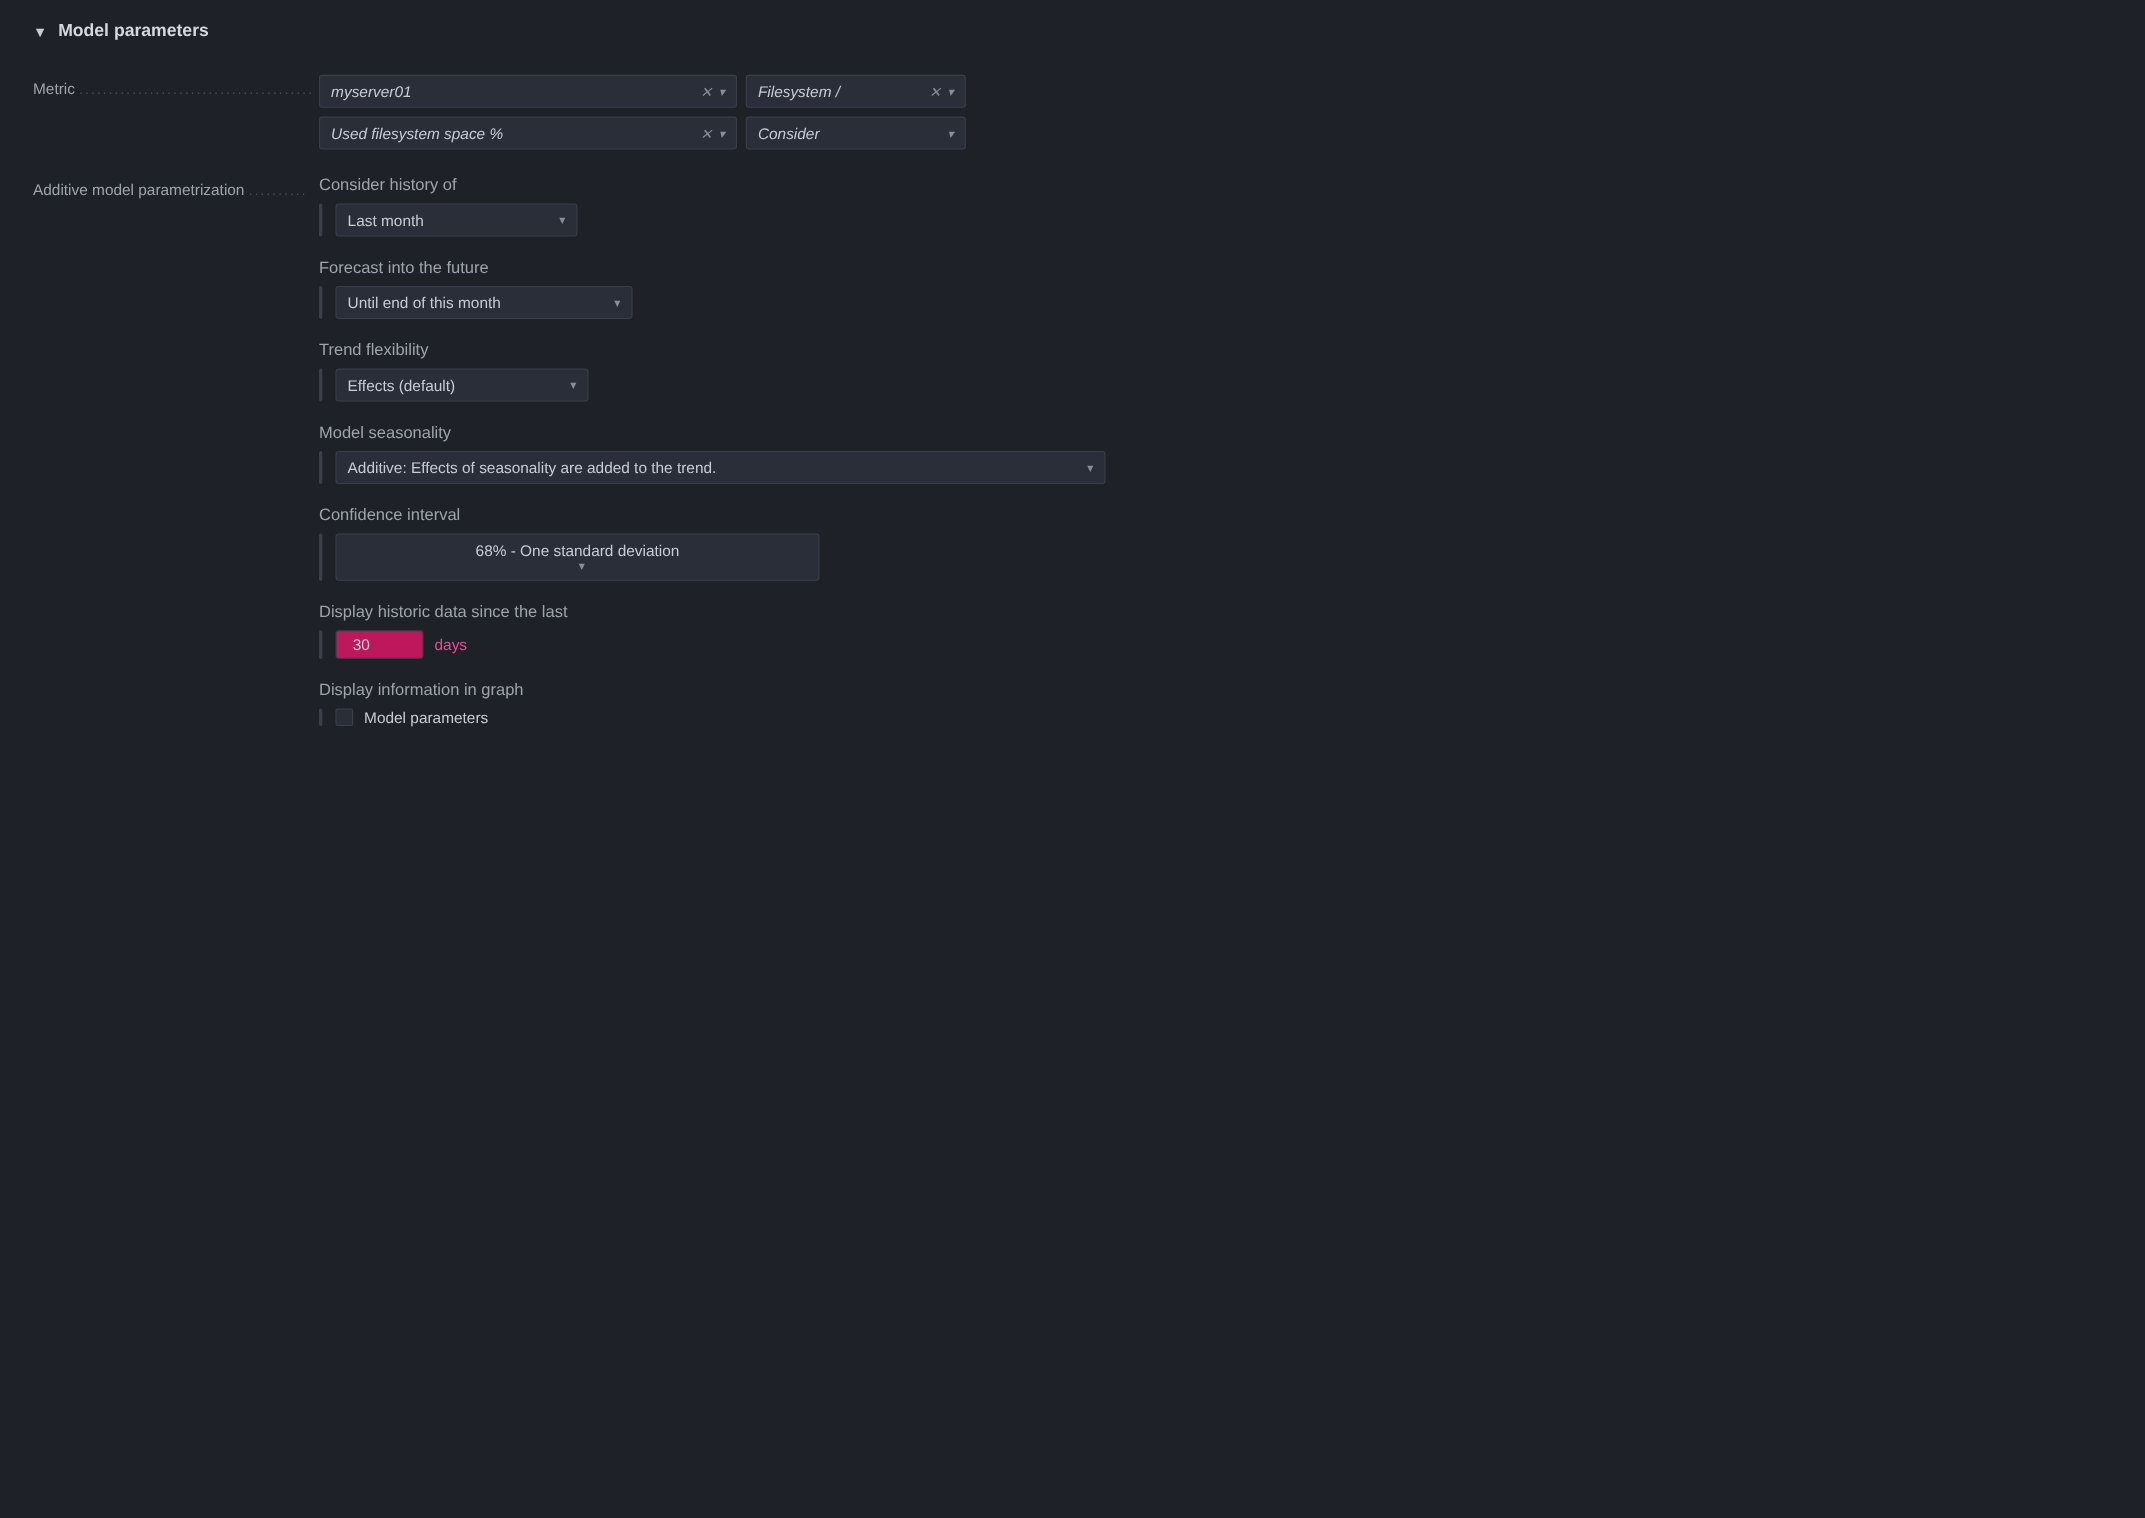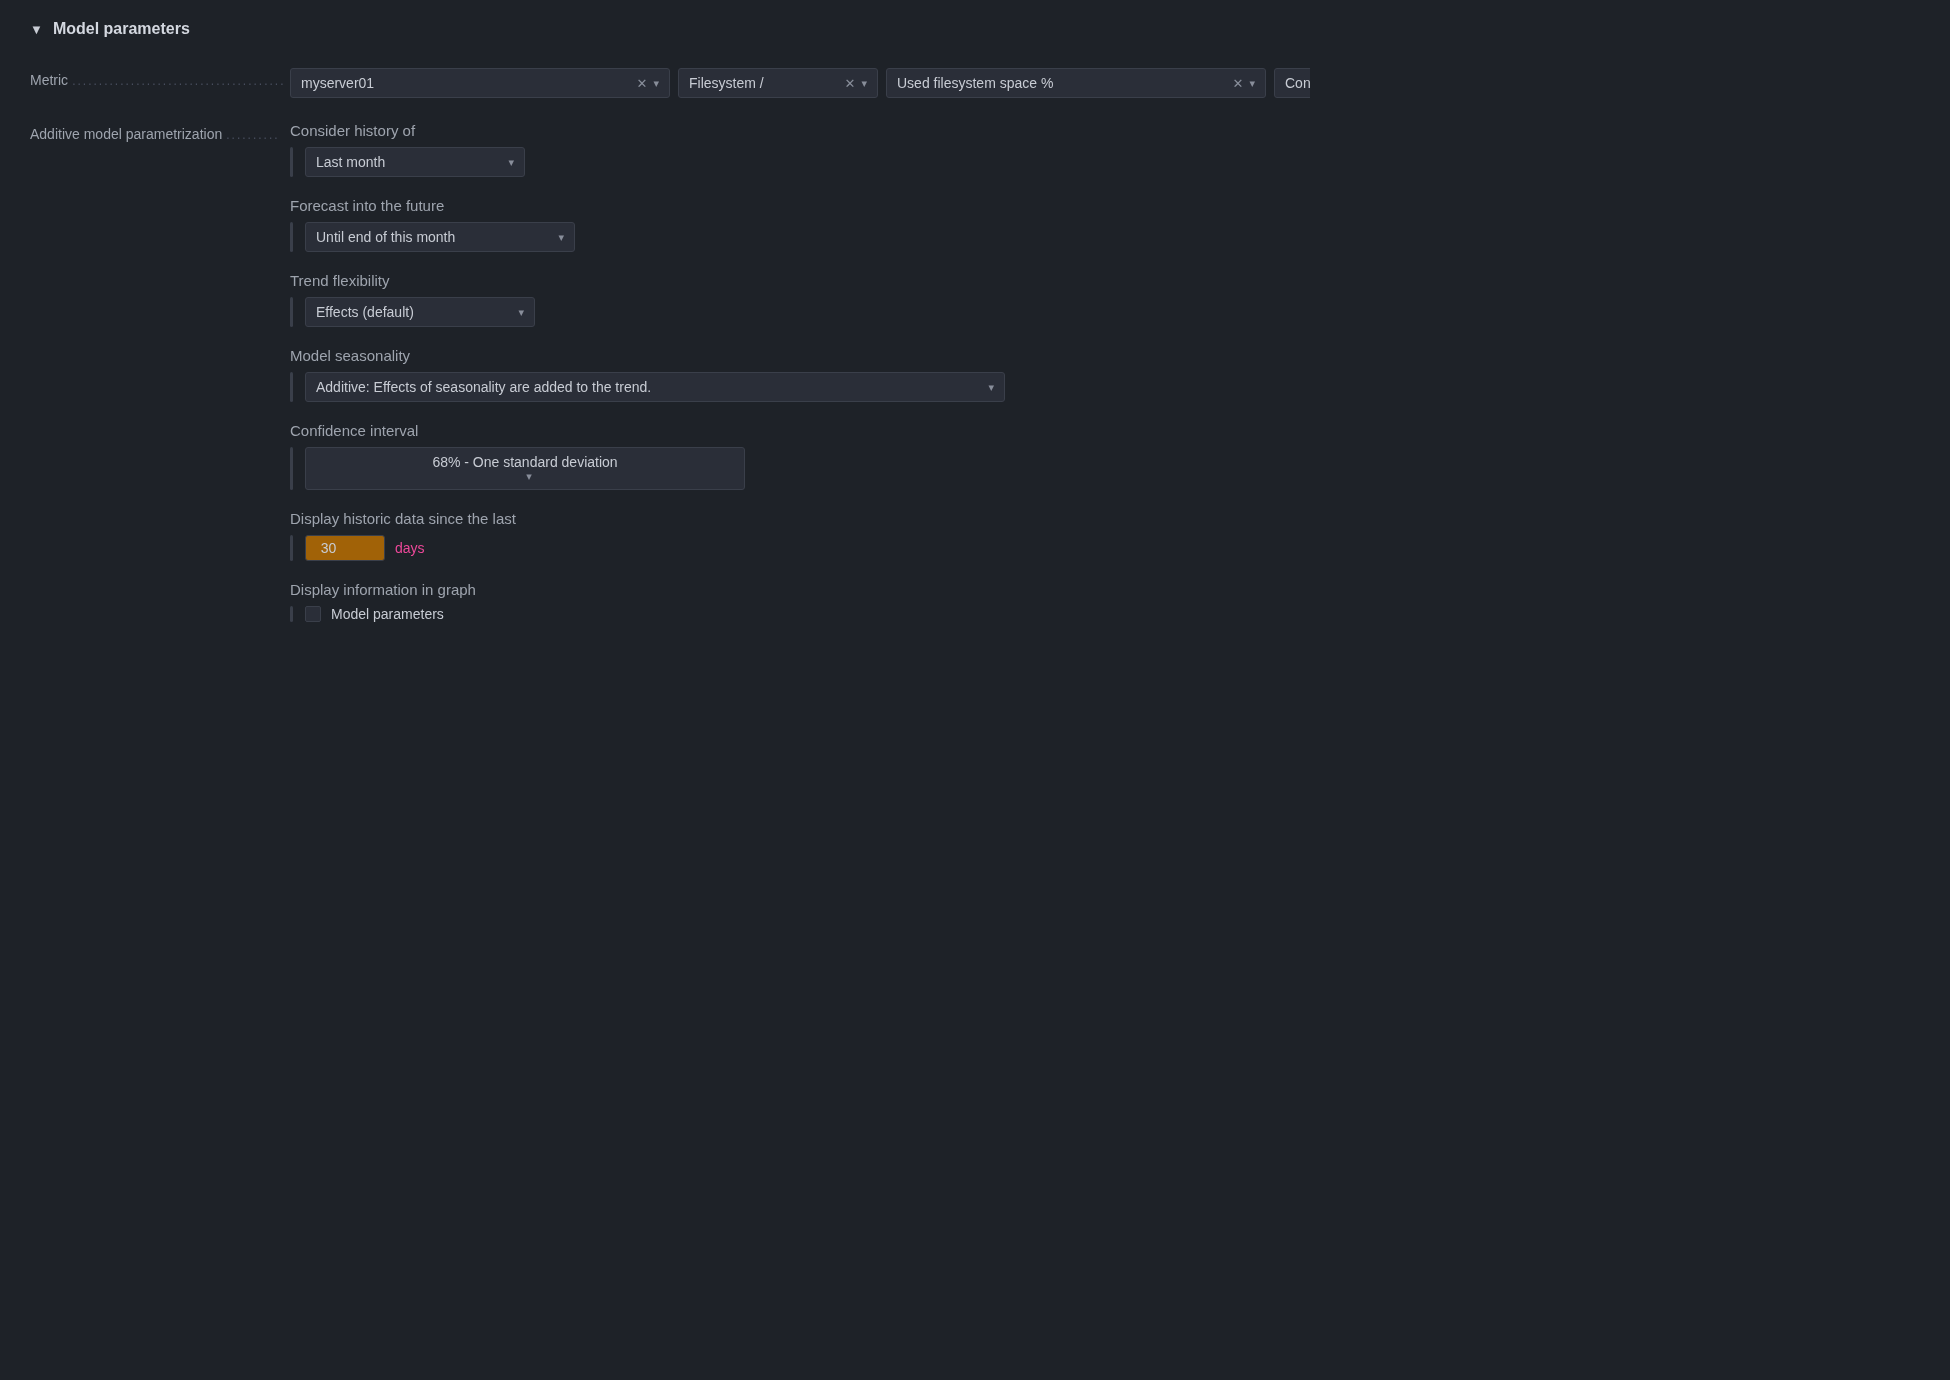--- a/index.html
+++ b/index.html
@@ -40,22 +40,23 @@
       overflow: hidden;
       color: #4a5060;
       letter-spacing: 2px;
       margin: 0 4px;
       padding-top: 2px;
       font-size: 12px;
     }
 
     .form-controls {
       display: flex;
-      flex-direction: row;
+      flex-direction: column;
       gap: 8px;
+      font-style: italic;
     }
 
     .metric-row {
       display: flex;
       gap: 8px;
       align-items: center;
     }
 
     .select-field {
       background-color: #2a2e38;
@@ -142,21 +143,21 @@
       color: #9ea4ae;
       font-size: 15px;
     }
 
     .param-block-row {
       display: flex;
       align-items: center;
     }
 
     .number-input-wrapper {
-      background-color: #a16207;
+      background-color: #be185d;
       border: 1px solid #3a3f4a;
       border-radius: 3px;
       display: flex;
       align-items: center;
       padding: 4px 10px;
       width: 80px;
     }
 
     .number-input {
       background: transparent;

